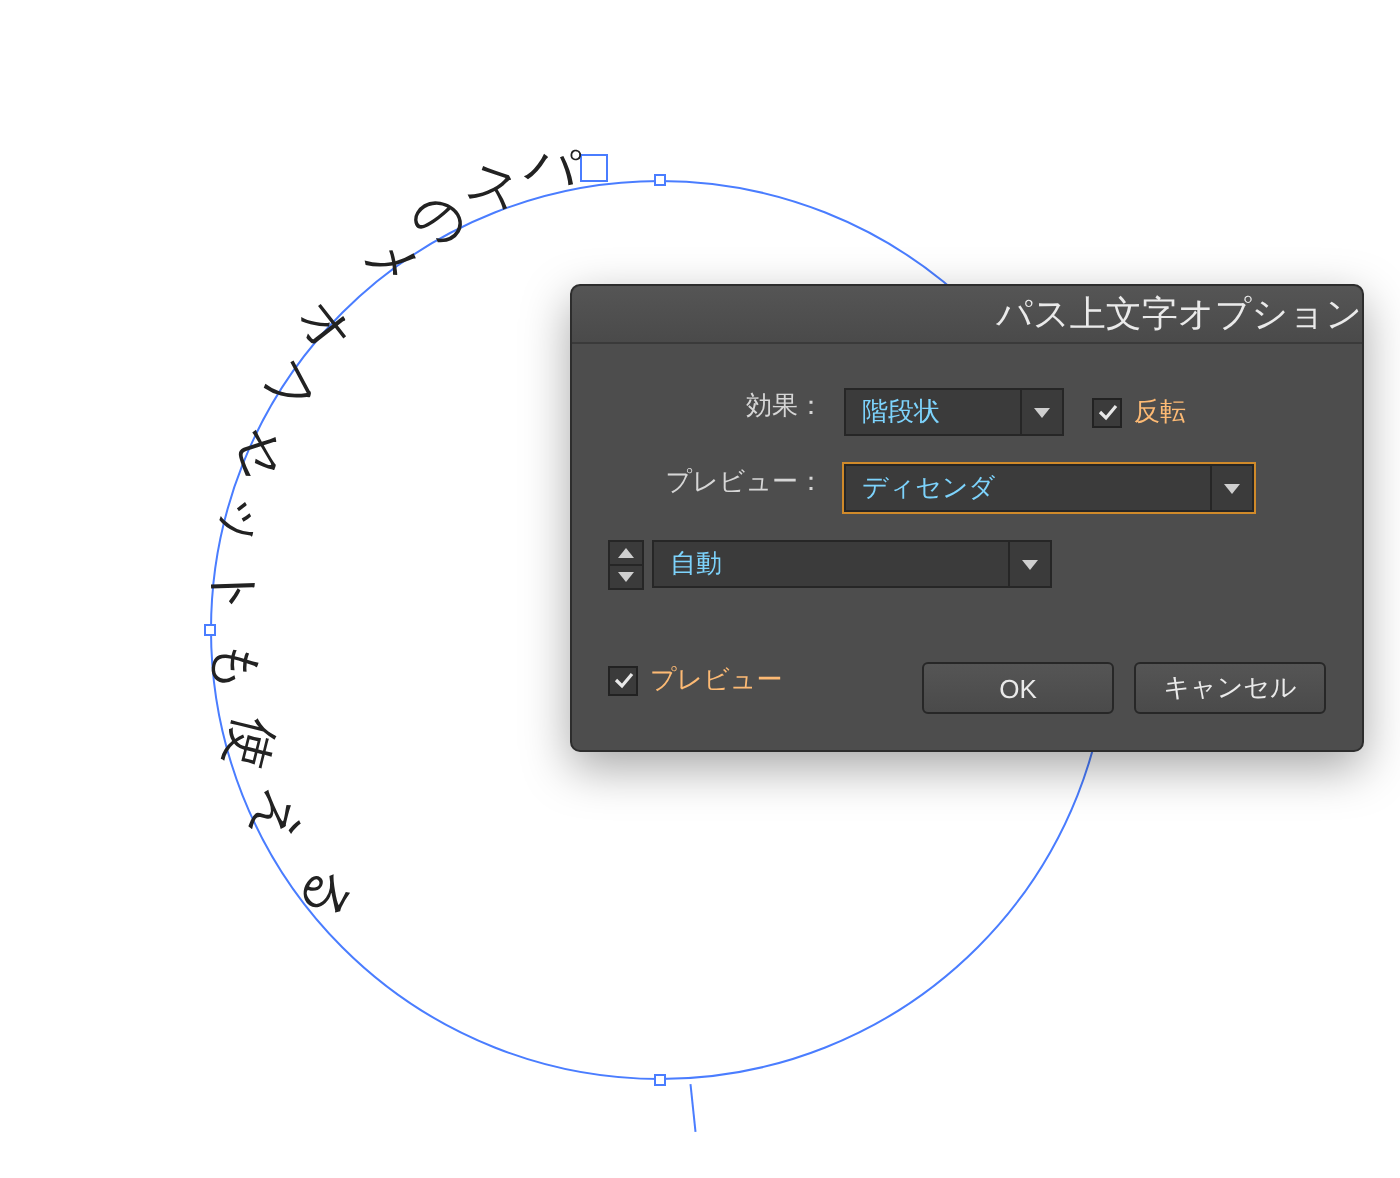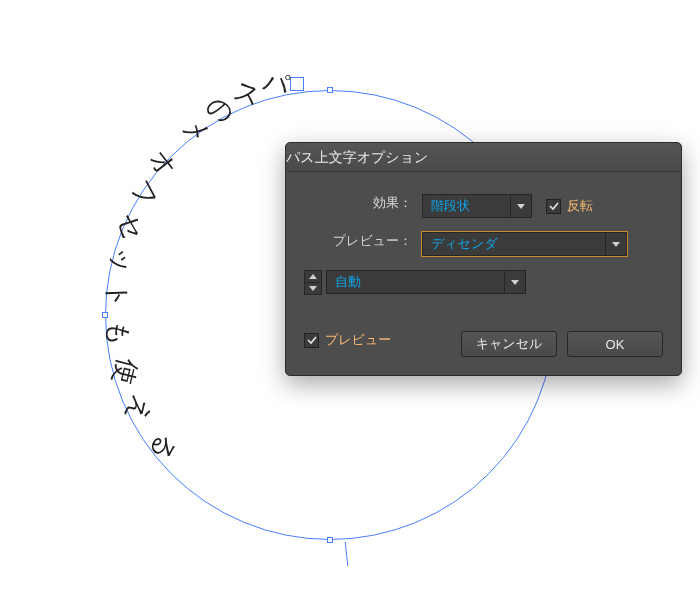--- a/index.html
+++ b/index.html
@@ -4,28 +4,28 @@
 <style>
   html,body{margin:0;padding:0;width:700px;height:589px;background:#fff;font-family:"Hiragino Kaku Gothic ProN","Yu Gothic","Meiryo",sans-serif;overflow:hidden;}
   .canvas{position:absolute;left:0;top:0;width:700px;height:589px;}
   .circle{position:absolute;border:1px solid #4a7dff;border-radius:50%;box-sizing:border-box;}
   .anchor{position:absolute;width:6px;height:6px;border:1px solid #4a7dff;background:#fff;box-sizing:border-box;}
   .cursor-box{position:absolute;width:14px;height:14px;border:1px solid #4a7dff;background:#fff;box-sizing:border-box;}
   .tick{position:absolute;width:1px;height:24px;background:#4a7dff;}
   .glyph{position:absolute;font-size:26px;color:#222;font-family:"YuMincho","Hiragino Mincho ProN",serif;transform-origin:center center;white-space:nowrap;}
   .ink{font-family:"Hiragino Kaku Gothic ProN",sans-serif;font-weight:400;}
   .dialog{position:absolute;left:285px;top:142px;width:395px;background:#4d4d4d;border:1px solid #2d2d2d;border-radius:5px;box-shadow:0 8px 24px rgba(0,0,0,.35);color:#ddd;font-size:13px;}
-  .titlebar{height:28px;line-height:28px;text-align:left;background:linear-gradient(#555,#4a4a4a);border-bottom:1px solid #3a3a3a;border-radius:5px 5px 0 0;color:#eaeaea;font-size:14px;}
+  .titlebar{height:28px;line-height:28px;text-align:right;background:linear-gradient(#555,#4a4a4a);border-bottom:1px solid #3a3a3a;border-radius:5px 5px 0 0;color:#eaeaea;font-size:18px;}
   .body{padding:22px 18px 14px 18px;}
   .row{display:flex;margin-bottom:14px;}
   .lab{flex:0 0 112px;text-align:right;color:#d6d6d6;margin-right:6px;}
   .colon{margin:0 4px 0 0;color:#d6d6d6;}
   .sel{position:relative;height:24px;background:#3b3b3b;border:1px solid #262626;display:flex;align-items:center;box-sizing:border-box;}
   .sel.hl{outline:1px solid #d08a2a;outline-offset:0;}
-  .sel .txt{padding:0 8px;color:#0ea5e9;flex:1;}
+  .sel .txt{padding:0 8px;color:#7dd3fc;flex:1;}
   .sel .arr{width:20px;height:100%;border-left:1px solid #262626;display:flex;align-items:center;justify-content:center;}
   .sel .arr svg{display:block;}
   .stepper{display:flex;flex-direction:column;border:1px solid #262626;margin-right:4px;}
   .stepper div{width:16px;height:11px;background:#3b3b3b;display:flex;align-items:center;justify-content:center;}
   .stepper div+div{border-top:1px solid #262626;}
   .chk{display:flex;align-items:center;gap:6px;color:#fdba74;}
   .chk .box{width:13px;height:13px;background:#3b3b3b;border:1px solid #222;display:flex;align-items:center;justify-content:center;}
   .chk .box svg{display:block;}
   .footer{display:flex;align-items:flex-start;padding:8px 18px 18px 18px;}
   .footer .spacer{flex:1;}
@@ -126,21 +126,21 @@
       <label class="chk">
         <span class="box">
           <svg width="10" height="9">
               <path d="M1 4 L4 7 L9 1" stroke="#e8e8e8" stroke-width="1.6" fill="none"></path>
             </svg>
         </span>
         <span>プレビュー</span>
       </label>
       <div class="spacer"></div>
       <div class="btn">
-          <span>キャンセル</span>
+          <span>OK</span>
         </div>
       <div class="btn">
-          <span>OK</span>
+          <span>キャンセル</span>
         </div>
     </div>
   </div>
 
 </div>
 
 </body></html>

